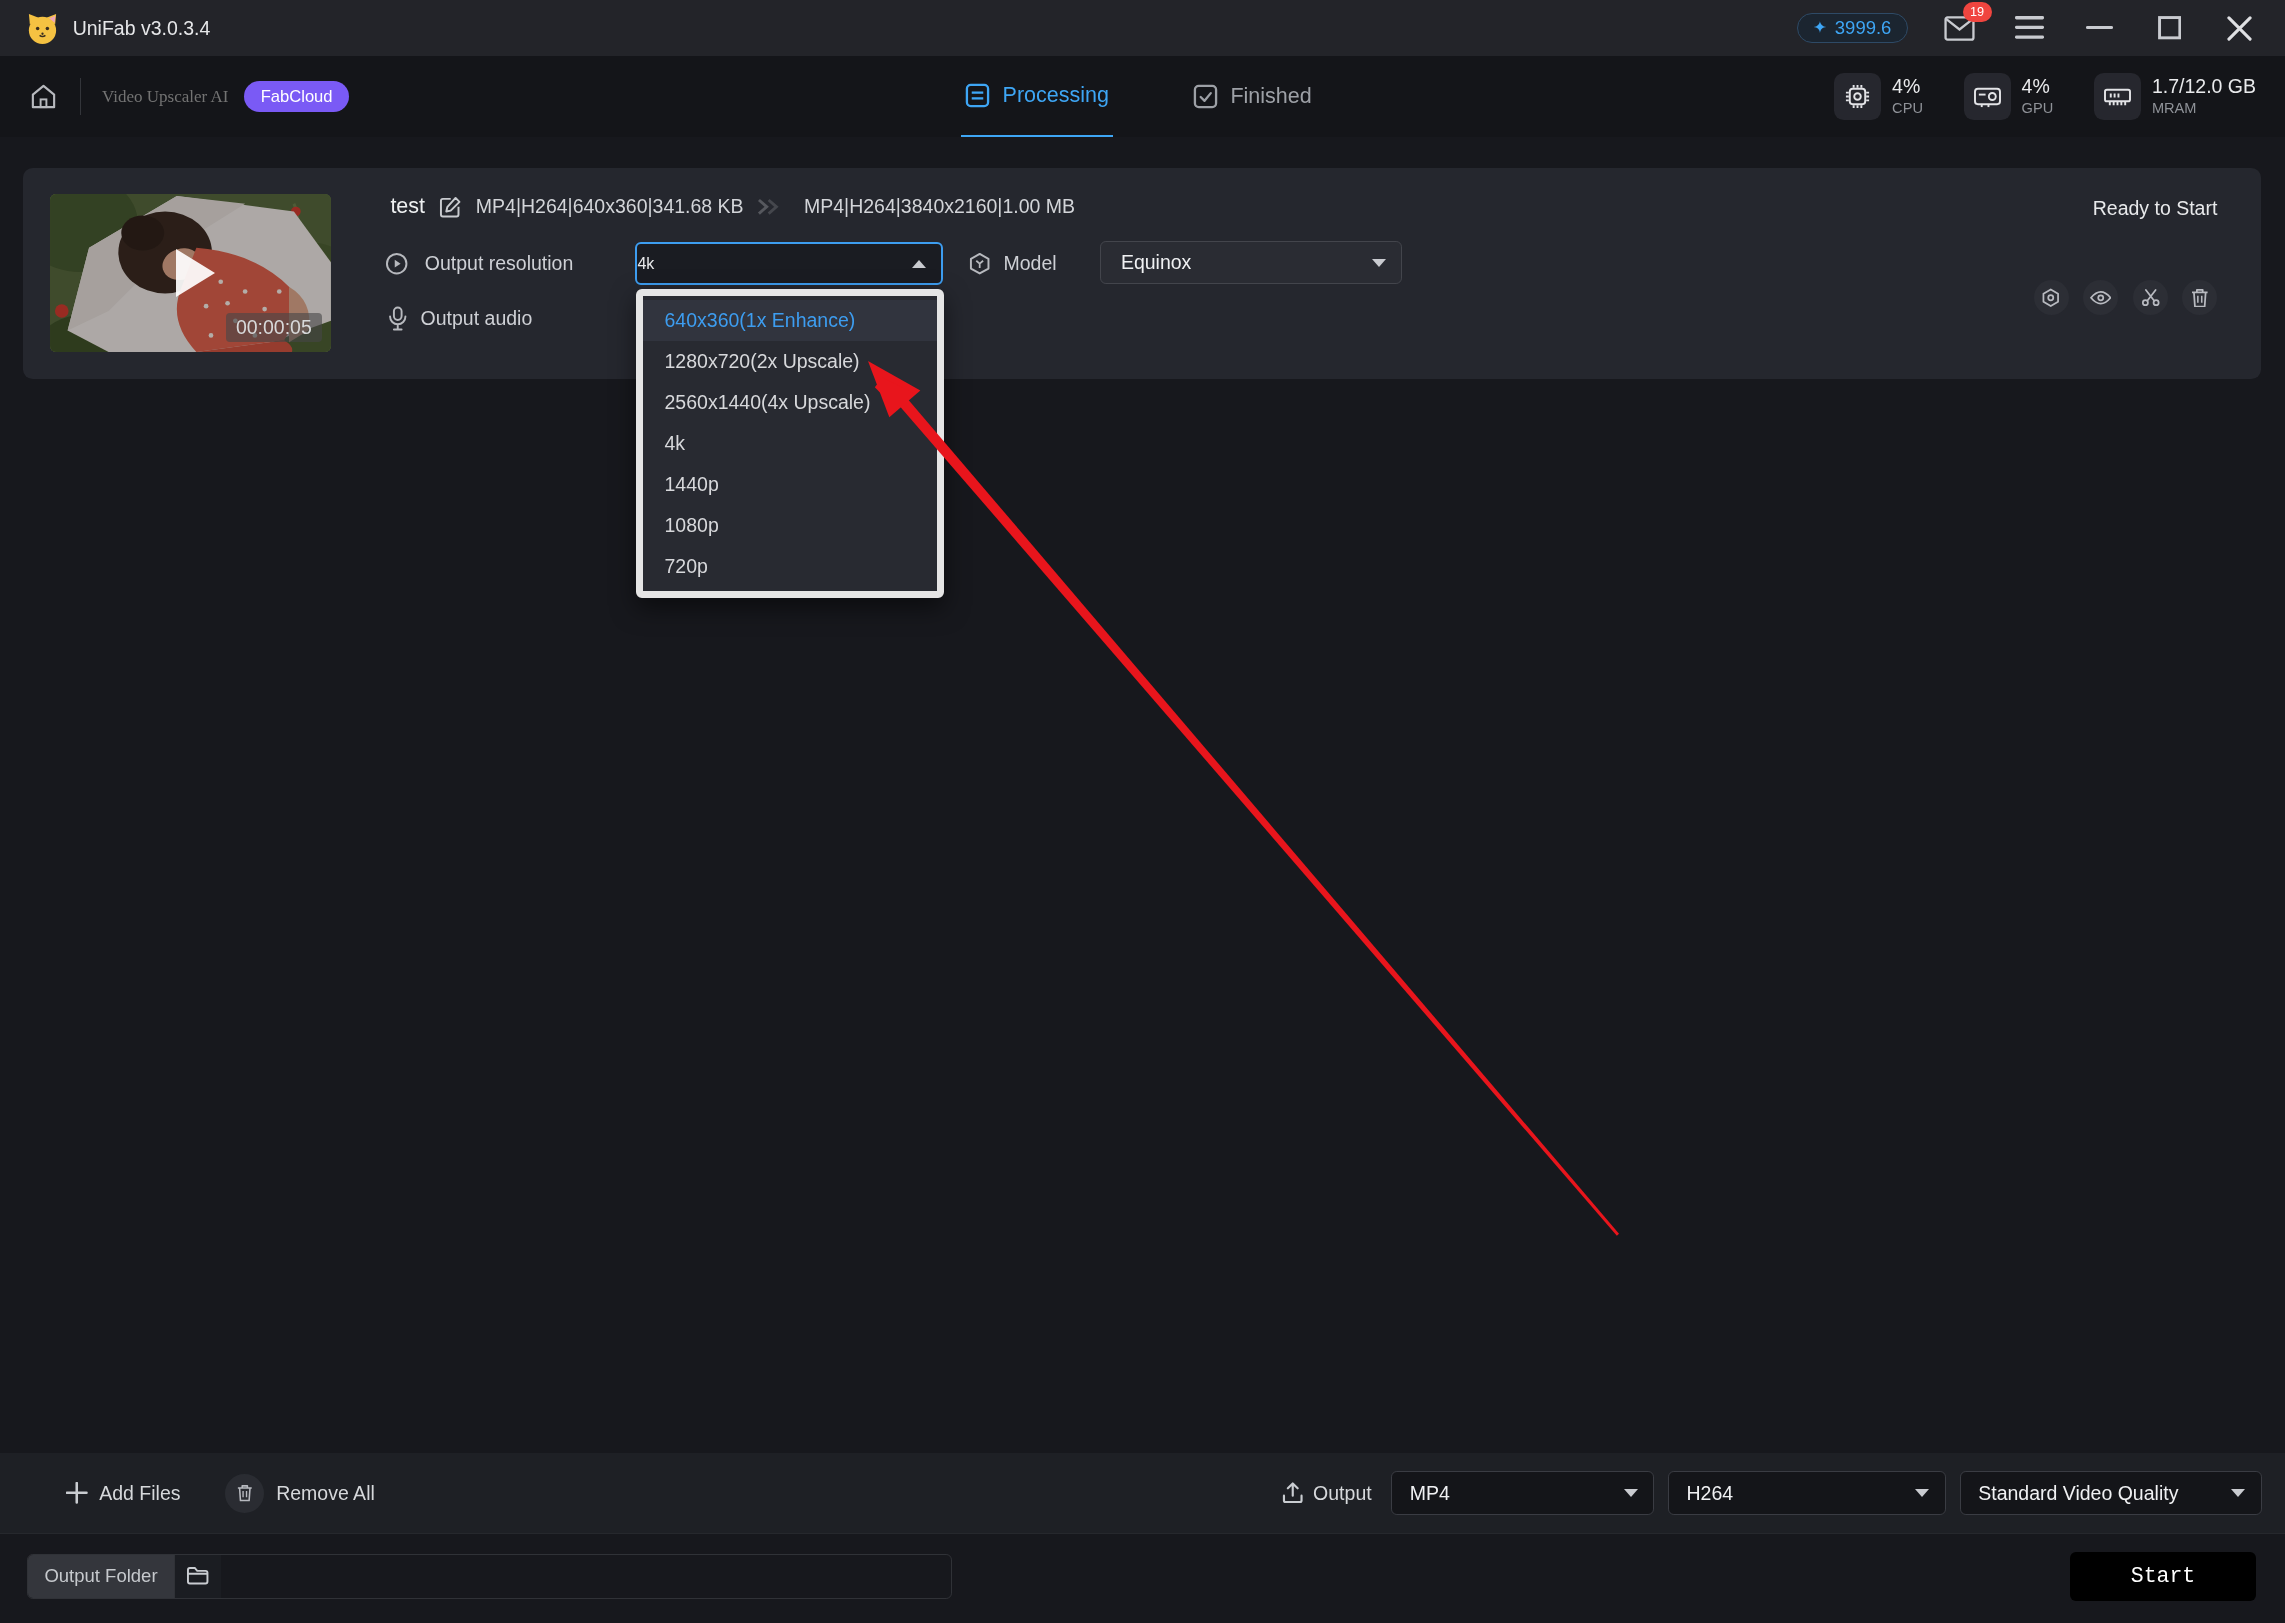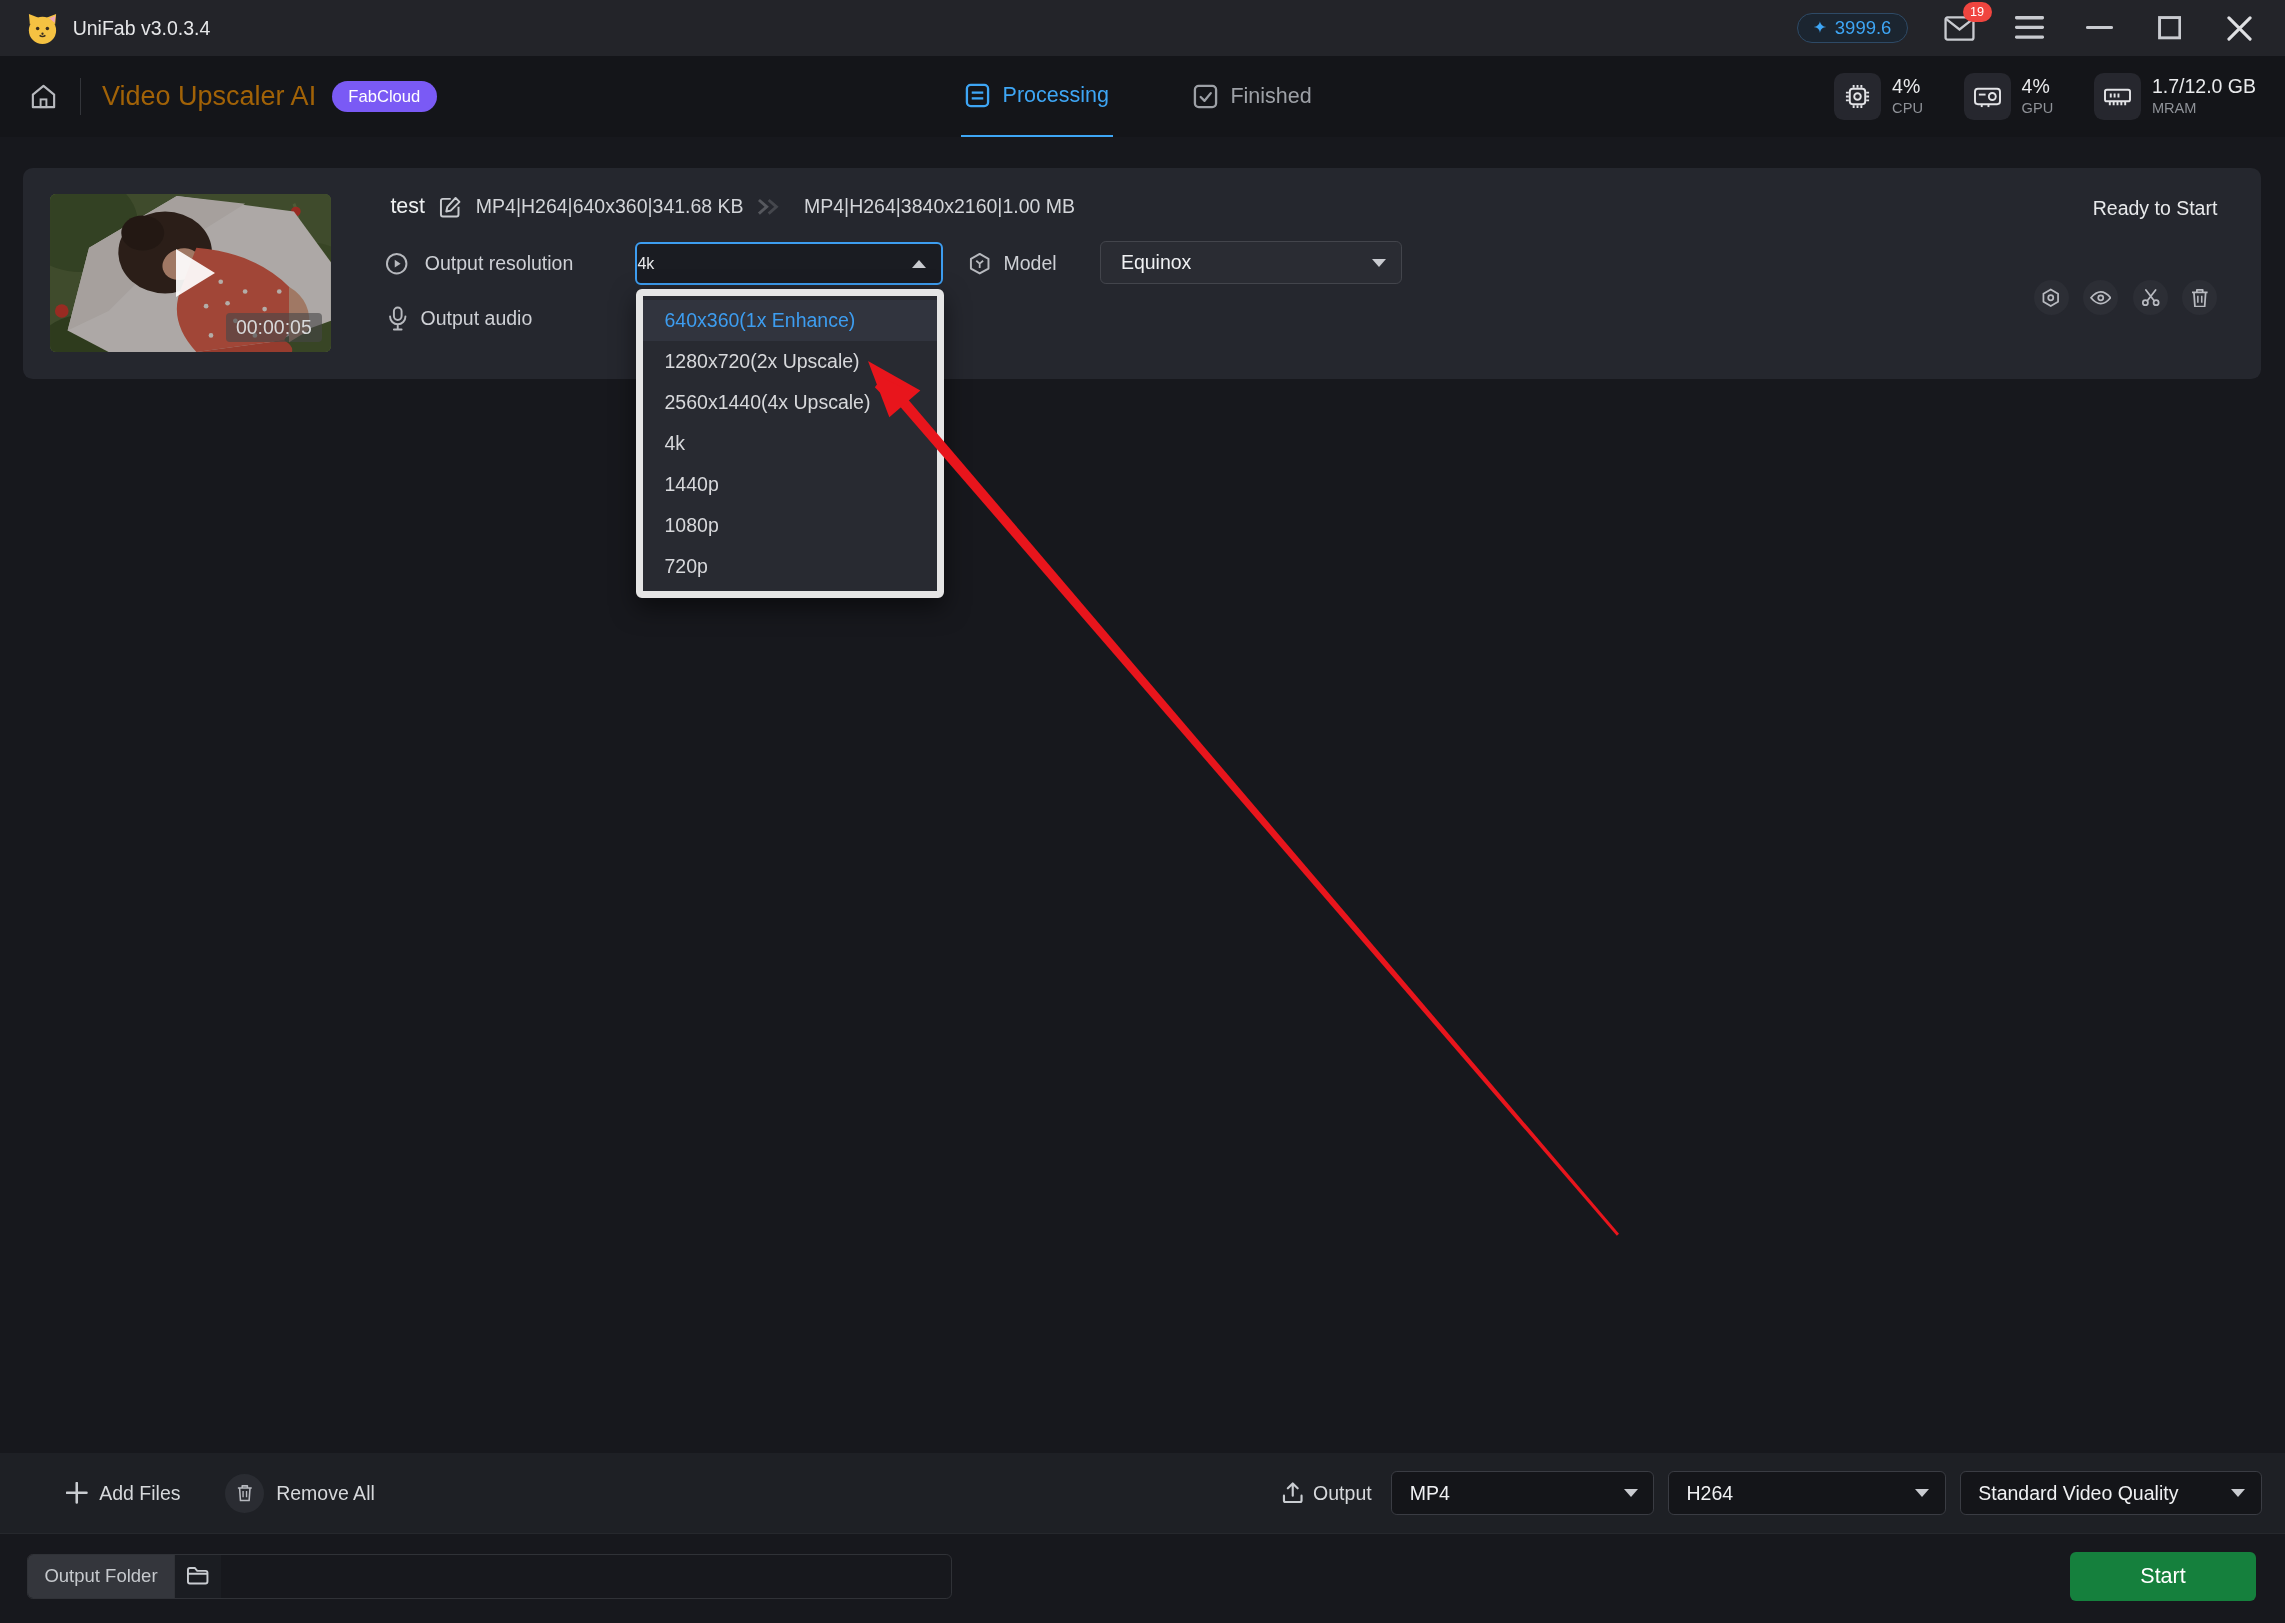--- a/index.html
+++ b/index.html
@@ -18,21 +18,21 @@
   .coin-pill{display:flex;align-items:center;gap:7.8px;height:30px;padding:0 15.6px;border-radius:15.6px;border:1px solid #2e4a66;background:#1b2530;}
   .coin-star{color:#3ea6f5;font-size:16.6px;line-height:1;}
   .coin-val{color:#3ea6f5;font-size:18.5px;}
   .tb-btn{position:relative;width:37px;height:37px;display:flex;align-items:center;justify-content:center;cursor:pointer;}
   .mail-badge{position:absolute;top:-7.8px;left:21.5px;min-width:29px;height:20.5px;border-radius:10.7px;background:#f0453f;color:#fff;font-size:12.7px;display:flex;align-items:center;justify-content:center;padding:0 5.9px;}
 
   
   .navbar{position:absolute;left:0;top:56px;width:2285px;height:81px;background:#141519;}
   .nav-left{position:absolute;left:0;top:0;height:100%;display:flex;align-items:center;gap:0;padding-left:29px;}
   .nav-divider{width:1px;height:37px;background:#33353a;margin:0 21.5px;}
-  .nav-title{font-size:27px;color:#a16207;}
+  .nav-title{font-size:17px;color:#737373;font-family:Liberation Serif, serif;}
   .fabcloud{margin-left:15.6px;background:#7a5af5;color:#fff;font-size:16.6px;padding:5.9px 16.6px;border-radius:15.6px;}
   .tabs{position:absolute;left:961px;top:0;height:100%;display:flex;gap:76px;}
   .tab{display:flex;align-items:center;gap:12.7px;height:100%;cursor:pointer;position:relative;padding:0 3.9px;}
   .tab.active{border-bottom:2.9px solid #3ea6f5;}
   .tab.active .tab-label{color:#3ea6f5;}
   .tab-label{font-size:21.5px;color:#9da0a6;}
   .meters{position:absolute;right:29px;top:0;height:100%;display:flex;align-items:center;gap:41px;}
   .meter{display:flex;align-items:center;gap:10.7px;}
   .meter-icon{width:47px;height:47px;border-radius:9.8px;background:#26272e;display:flex;align-items:center;justify-content:center;}
   .meter-val{font-size:19.5px;color:#e9eaec;line-height:1.2;}
@@ -77,21 +77,21 @@
   .tb-select .sel-text{padding-left:17.6px;}
   .w1{width:263px;} .w2{width:278px;} .w3{width:302px;}
 
   
   .footer{position:absolute;left:0;top:1533px;width:2285px;height:91px;background:#17181d;border-top:1px solid #26282d;}
   .folder-group{position:absolute;left:27px;top:19.5px;width:925px;height:45px;border:1px solid #303237;border-radius:5.9px;display:flex;align-items:stretch;overflow:hidden;}
   .folder-chip{width:146px;background:#34363c;display:flex;align-items:center;justify-content:center;font-size:18.5px;color:#c6c9cd;}
   .folder-select{flex:1;background:#1b1d22;display:flex;align-items:center;position:relative;cursor:pointer;}
   .folder-select .sel-text{font-size:19.5px;color:#f0f1f3;padding-left:23.4px;}
   .folder-btn{width:47px;border-left:1px solid #303237;background:#1b1d22;display:flex;align-items:center;justify-content:center;cursor:pointer;}
-  .start-btn{position:absolute;right:29px;top:17.6px;width:186px;height:49px;border-radius:5.9px;background:#15803d;color:#fff;font-size:21.5px;display:flex;align-items:center;justify-content:center;cursor:pointer;border:none;}
+  .start-btn{position:absolute;right:29px;top:17.6px;width:186px;height:49px;border-radius:5.9px;background:#000000;color:#fff;font-size:21.5px;display:flex;align-items:center;justify-content:center;cursor:pointer;border:none;font-family:Liberation Mono, monospace;}
 
   .arrow-layer{position:absolute;left:0;top:0;width:2285px;height:1624px;pointer-events:none;z-index:50;}
 </style>
 </head>
 <body>
 
 <div class="titlebar">
   <div class="tb-left">
     <span>
       <svg width="35" height="35" viewBox="0 0 36 36">

